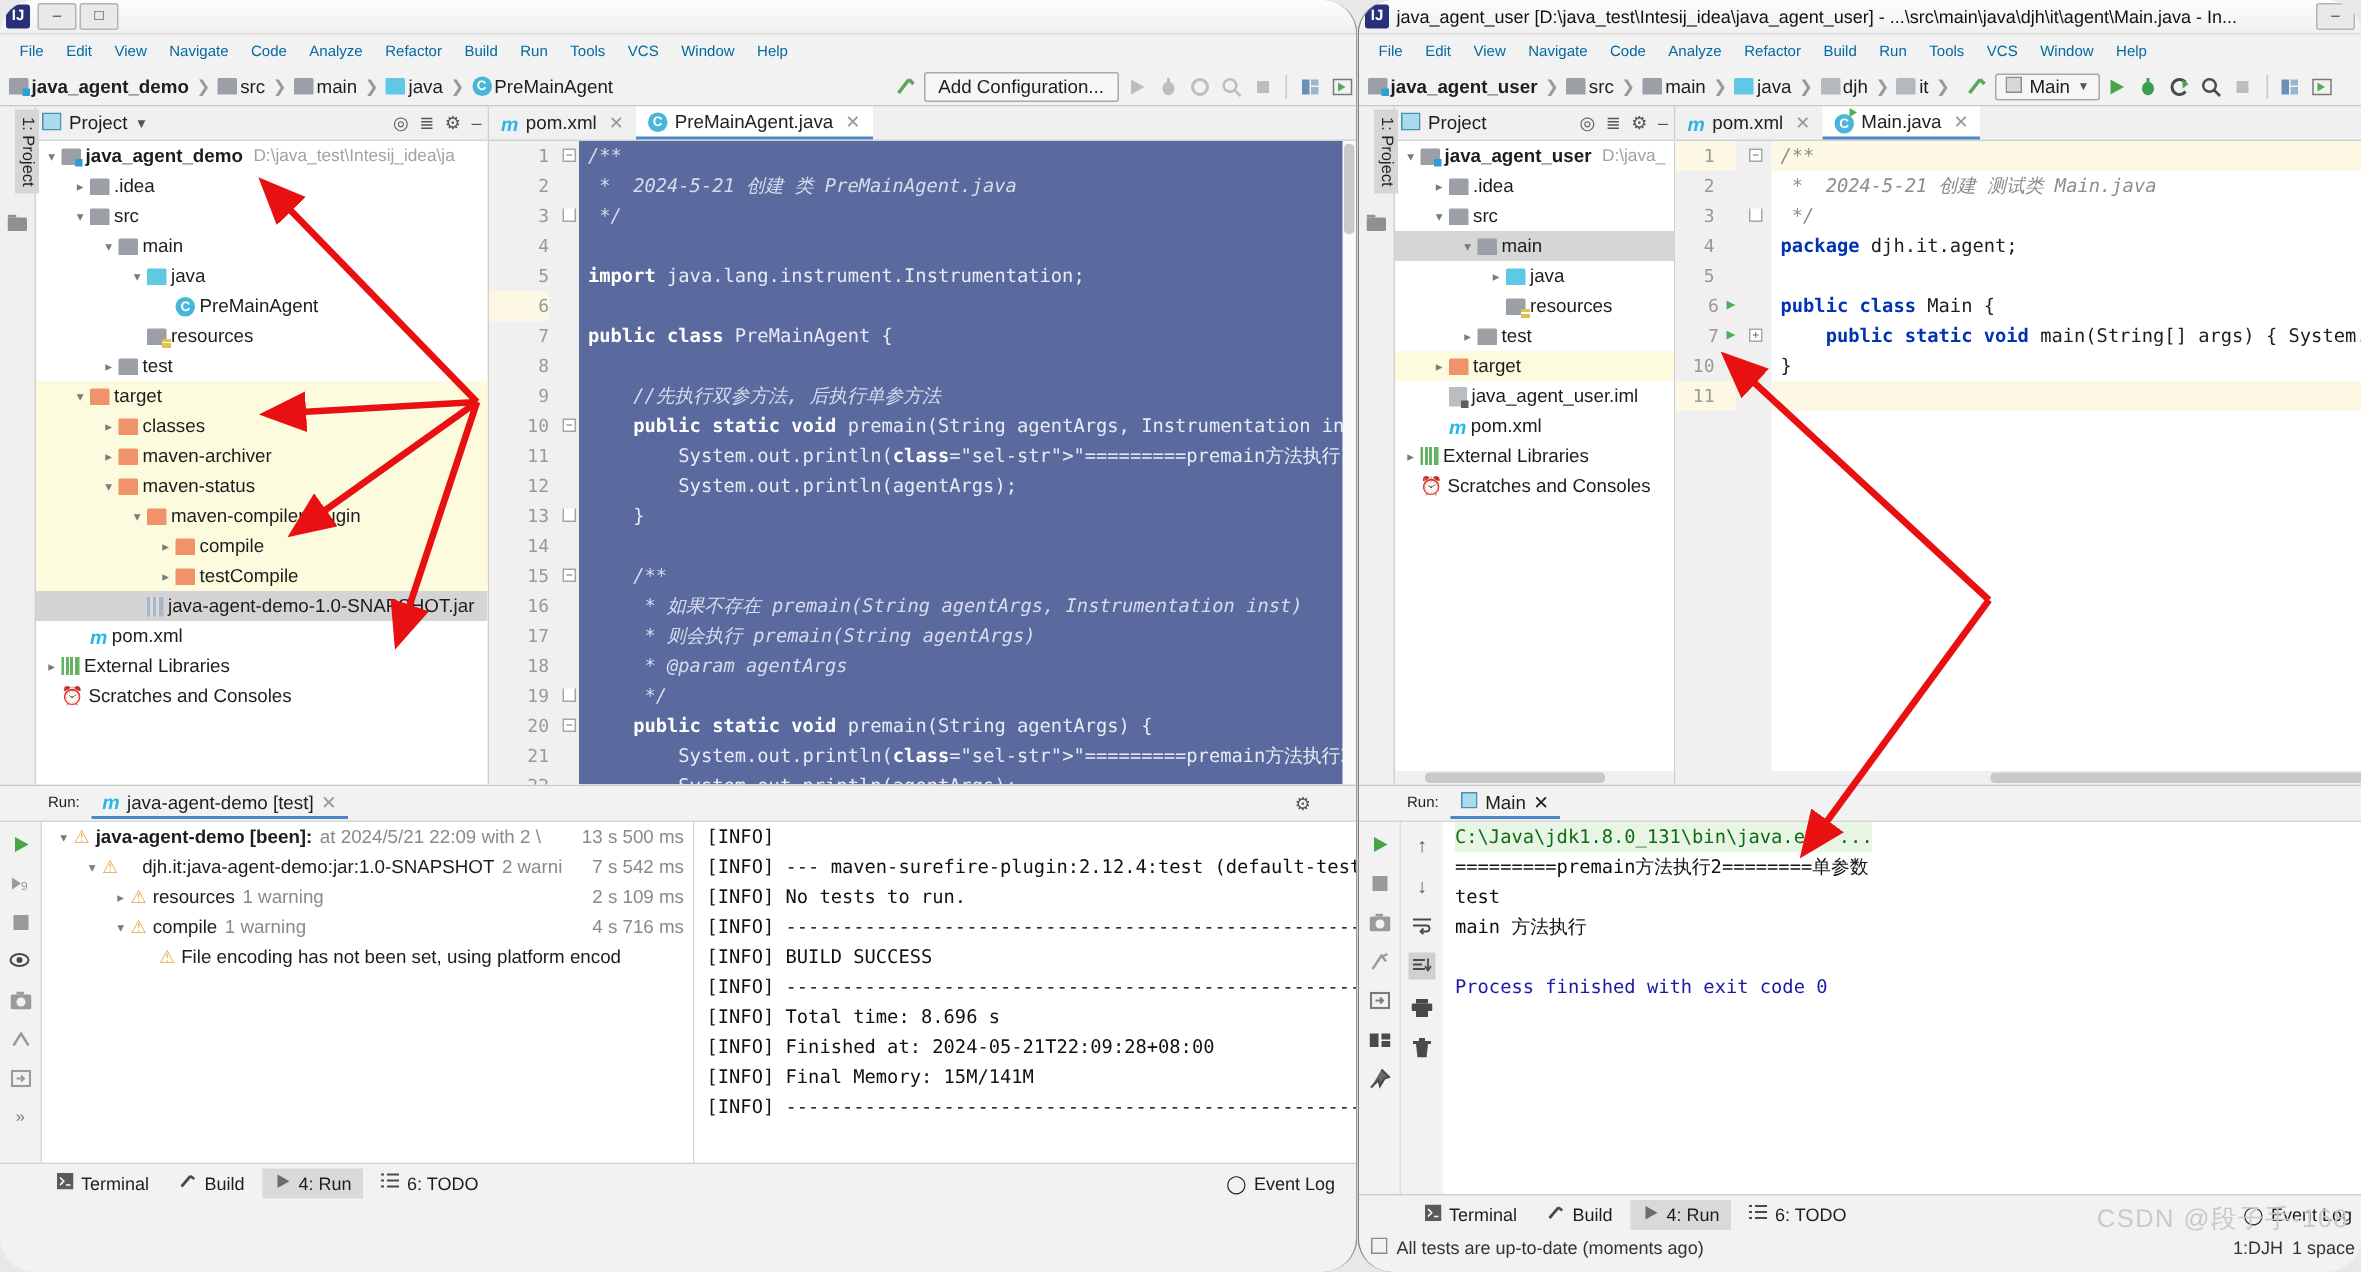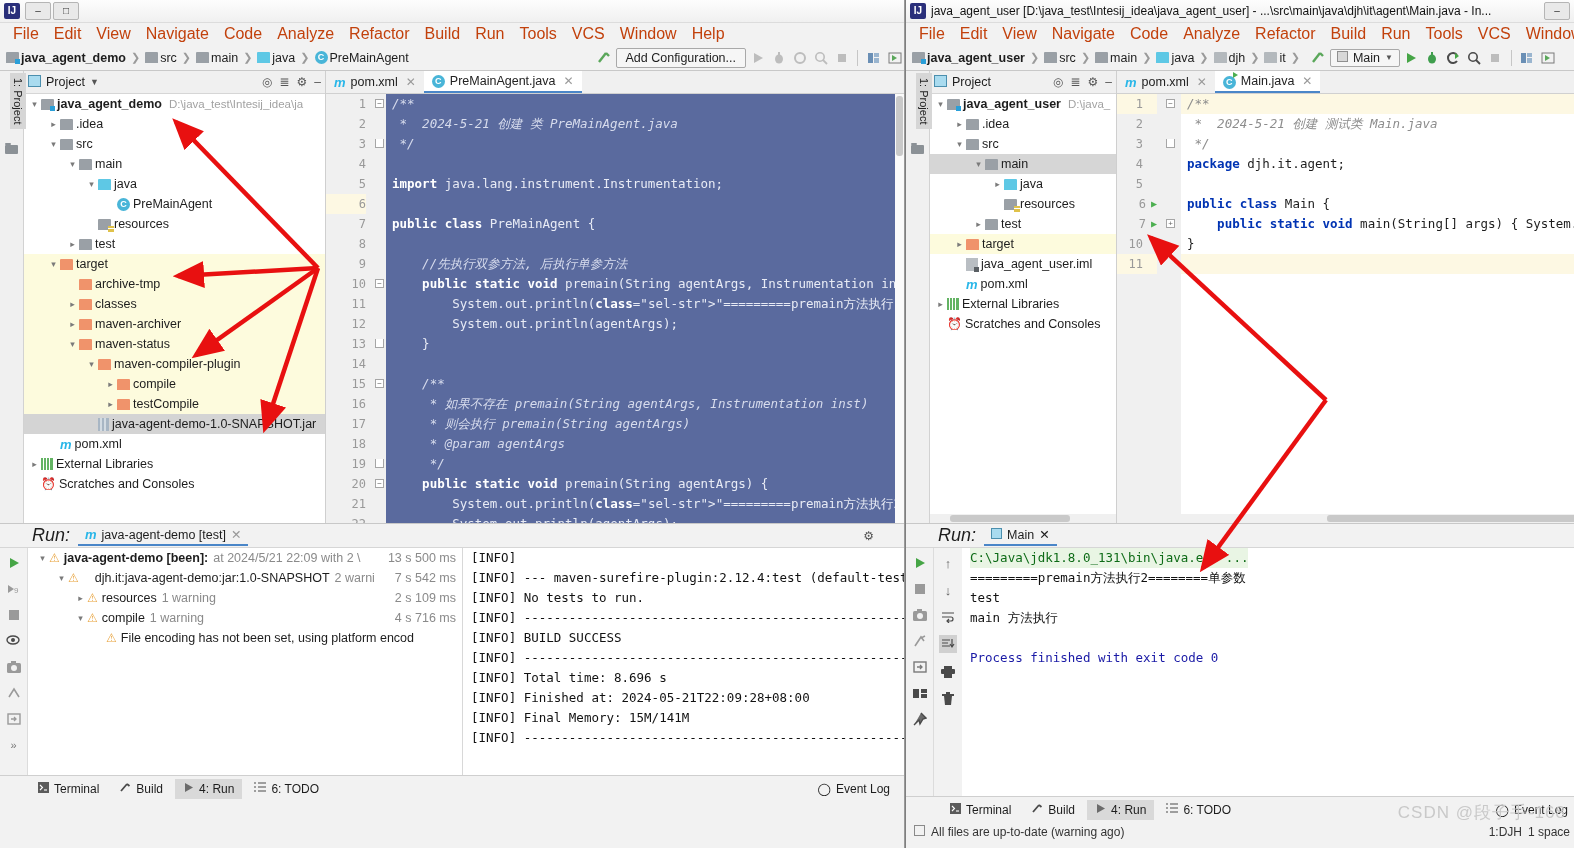--- a/index.html
+++ b/index.html
@@ -5,21 +5,21 @@
   * { box-sizing: border-box; }
   html, body {
     margin: 0; padding: 0;
     width: 1574px; height: 848px;
     overflow: hidden;
     background: #e8e8e8;
     font-family: "Liberation Sans", sans-serif;
     font-size: 12px;
     color: #1d1d1d;
   }
-  .win { position: absolute; top: 0; height: 848px; background: #f2f2f2; overflow: hidden; }
+  .win { position: absolute; top: 0; height: 848px; background: #f2f2f2; overflow: hidden; border-radius: 23px; }
   #win-left  { left: 0;   width: 905px; border-right: 1px solid #9a9a9a; }
   #win-right { left: 905px; width: 669px; border-left: 1px solid #7f7f7f; }
 
   
   .titlebar {
     height: 23px; display: flex; align-items: center;
     background: linear-gradient(#fdfdfd,#f0f0f0);
     border-bottom: 1px solid #dcdcdc;
     padding-left: 4px; position: relative;
   }
@@ -37,21 +37,21 @@
     width: 26px; height: 18px; border: 1px solid #b5b5b5; background: #e9e9e9;
     font-size: 10px; line-height: 16px; text-align: center; color: #333;
     border-radius: 2px;
   }
 
   
   .menubar {
     height: 22px; display: flex; align-items: center; gap: 1px;
     background: #f2f2f2; padding-left: 6px;
   }
-  .menu-item { padding: 2px 7px; font-size: 16px; color: #c2410c; white-space: nowrap; }
+  .menu-item { padding: 2px 7px; font-size: 10px; color: #0369a1; white-space: nowrap; }
 
   
   .navbar {
     height: 26px; display: flex; align-items: center; gap: 2px;
     background: #f2f2f2; padding-left: 6px; border-bottom: 1px solid #c8c8c8;
   }
   .crumb { display: flex; align-items: center; gap: 4px; font-size: 12.5px; white-space: nowrap; }
   .crumb.bold { font-weight: bold; }
   .crumb-sep { color: #9a9a9a; padding: 0 3px; font-size: 11px; }
   .fico { width: 13px; height: 11px; border-radius: 1px 1px 0 0; display:inline-block; position:relative; }
@@ -135,21 +135,21 @@
   .codetext .ln { padding-left: 6px; }
   .kw { color:#0033b3; font-weight:bold; }
   .cmt { color:#8c8c8c; font-style:italic; }
   .sel-kw { color:#fff; font-weight:bold; }
   .sel-cmt { color:#d7dced; font-style:italic; }
   .runmark { color:#4caf50; font-size:10px; }
 
   
   .runwin { background:#f2f2f2; border-top:1px solid #c8c8c8; display:flex; flex-direction:column; }
   .runhead { height:24px; display:flex; align-items:center; gap:8px; padding-left:8px; border-bottom:1px solid #d6d6d6;}
-  .runhead .lbl { font-size:18px;font-style:italic; }
+  .runhead .lbl { font-size:10px; }
   .runtab { display:flex; align-items:center; gap:5px; padding: 2px 7px; font-size:12.5px;
             border-bottom:2px solid #4a86c8; }
   .runbody { display:flex; flex:1 1 auto; min-height:0; }
   .runtools { width:28px; flex:0 0 28px; display:flex; flex-direction:column; align-items:center;
               gap:8px; padding-top:6px; background:#f2f2f2; border-right:1px solid #dcdcdc; }
   .runtools2 { width:28px; flex:0 0 28px; display:flex; flex-direction:column; align-items:center;
               gap:9px; padding-top:6px; background:#f2f2f2; }
   .ricon { width:18px;height:18px;display:flex;align-items:center;justify-content:center;color:#5b5b5b;font-size:13px; }
   .ricon.sel { background:#d0d0d0; }
   .buildtree { flex: 0 0 auto; background:#fff; overflow:hidden; font-size:12.5px; border-right:1px solid #d8d8d8;}
@@ -345,25 +345,20 @@
           </div>
           <div class="trow" style="padding-left:42px">
             <span class="arrow">▸</span>
             <span class="fico grey"></span>
             <span class="tlabel">test</span>
           </div>
           <div class="trow hl-yellow" style="padding-left:23px">
             <span class="arrow">▾</span>
             <span class="fico fold-orange"></span>
             <span class="tlabel">target</span>
-          </div>
-          <div class="trow hl-yellow" style="padding-left:42px">
-            <span class="arrow"></span>
-            <span class="fico fold-orange"></span>
-            <span class="tlabel">archive-tmp</span>
           </div>
           <div class="trow hl-yellow" style="padding-left:42px">
             <span class="arrow">▸</span>
             <span class="fico fold-orange"></span>
             <span class="tlabel">classes</span>
           </div>
           <div class="trow hl-yellow" style="padding-left:42px">
             <span class="arrow">▸</span>
             <span class="fico fold-orange"></span>
             <span class="tlabel">maven-archiver</span>
@@ -1059,21 +1054,21 @@
       <span>Event Log</span>
     </div>
   </div>
 
   <div class="statusbar2">
     <span>
       <svg width="11" height="11" viewBox="0 0 11 11">
           <rect x="0.5" y="0.5" width="10" height="10" fill="none" stroke="#8a8a8a"></rect>
         </svg>
     </span>
-    <span>All files are up-to-date (warning ago)</span>
+    <span>All tests are up-to-date (moments ago)</span>
     <span style="flex:1 1 auto"></span>
     <span>1:DJH</span>
     <span style="padding-right:4px">1 space</span>
   </div>
 
   <div class="watermark">CSDN @段子手-168</div>
 
   <svg class="arrows" width="669" height="848">
     <defs>
       <marker id="ah2" markerWidth="7" markerHeight="7" refX="5.8" refY="3" orient="auto">

